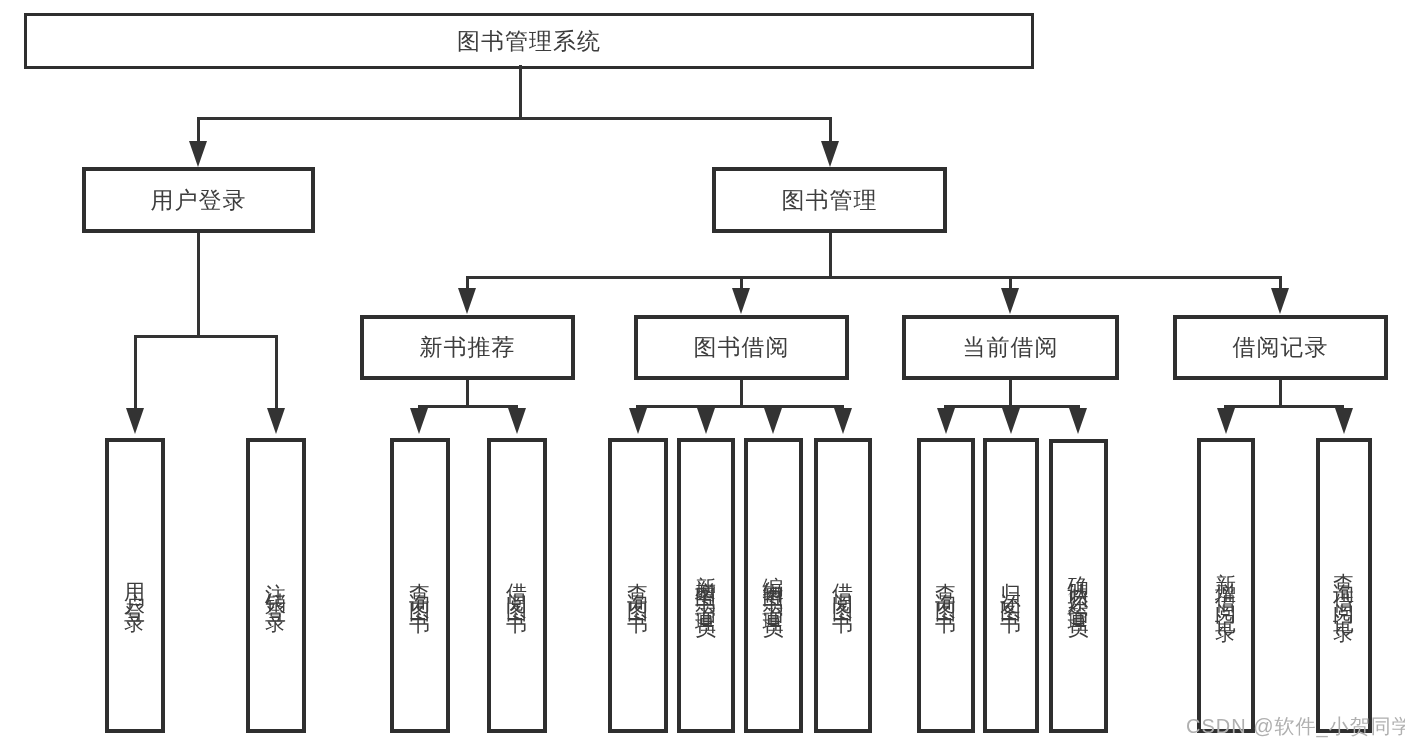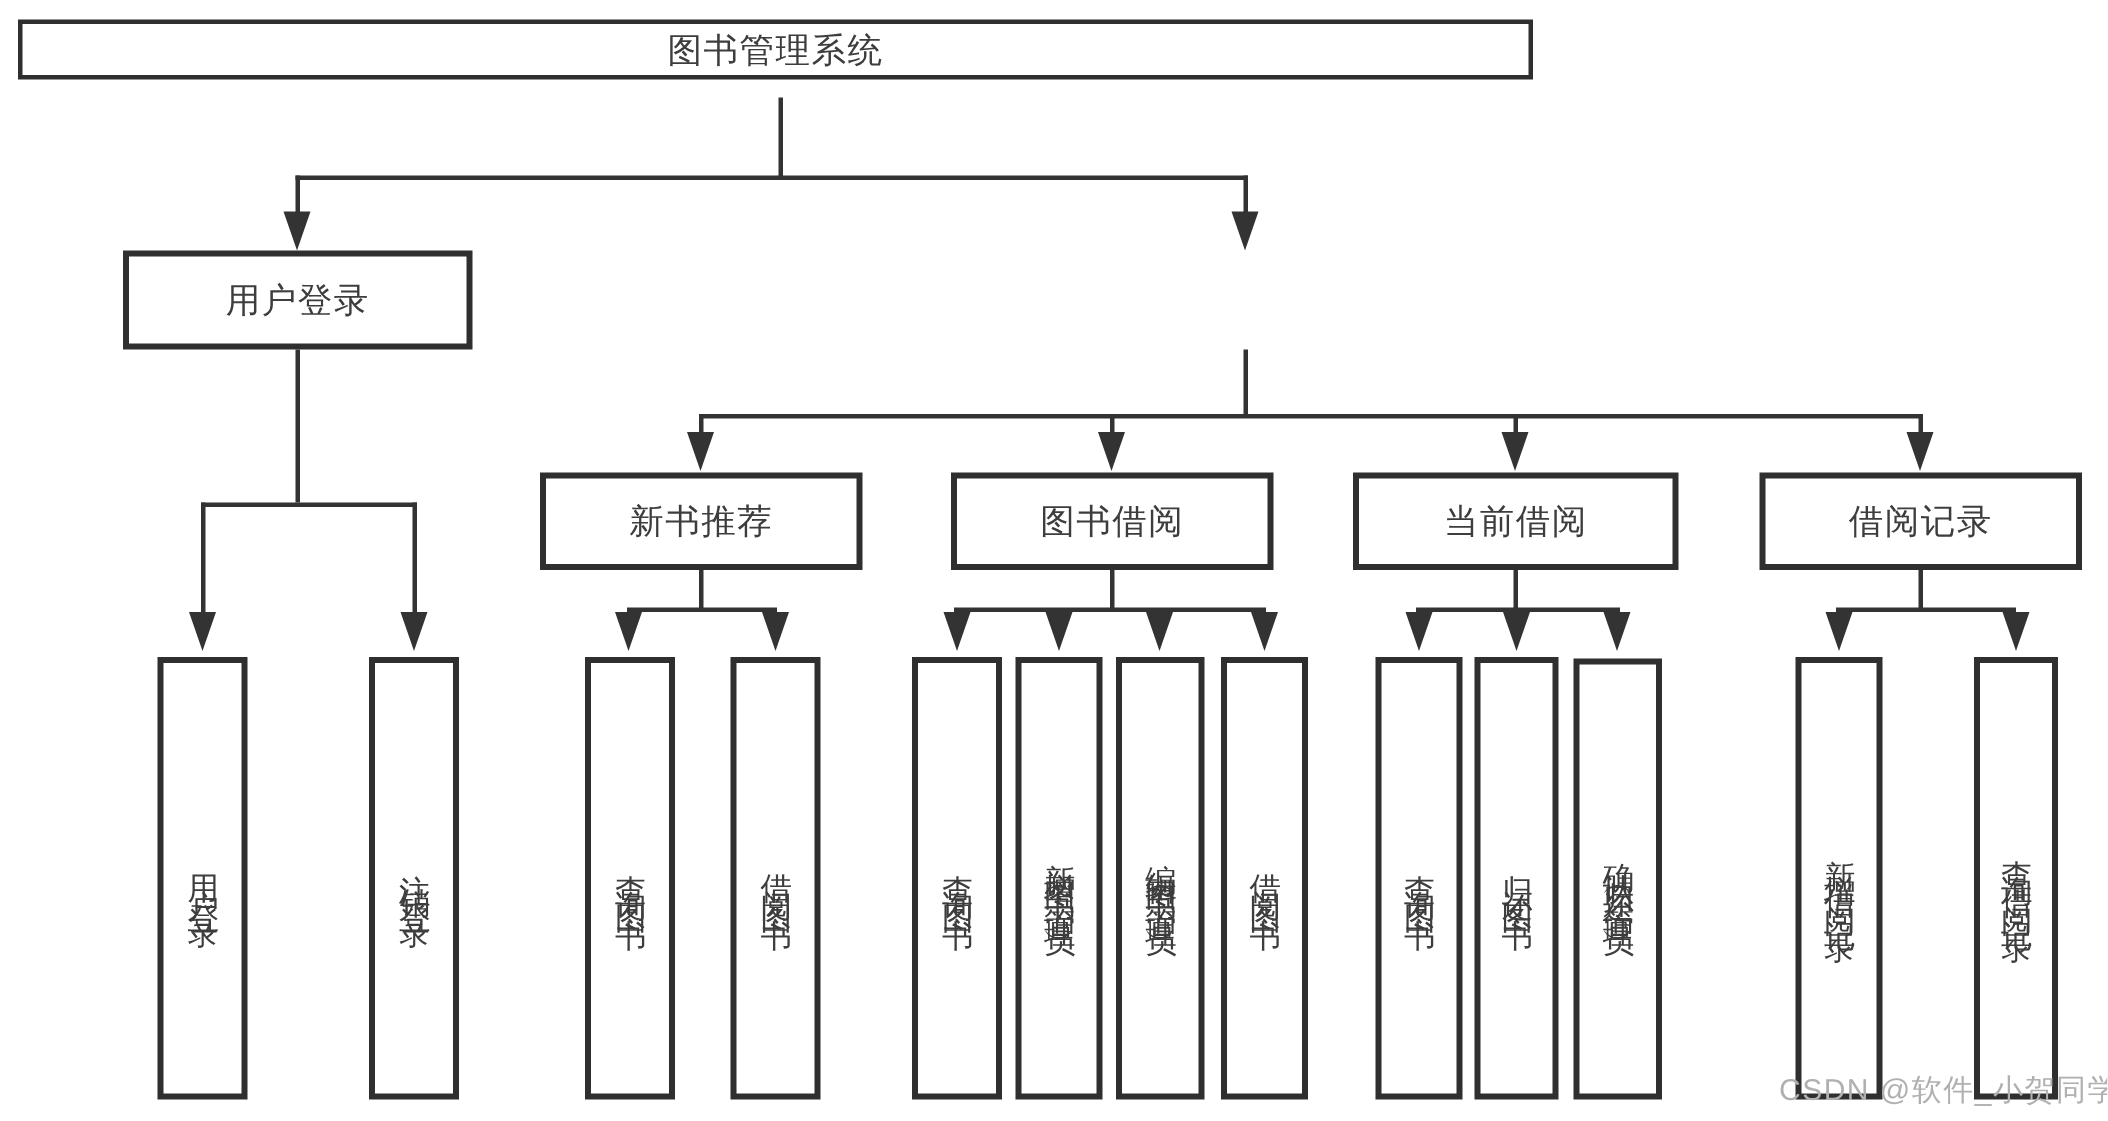--- a/index.html
+++ b/index.html
@@ -37,26 +37,29 @@
   .watermark{
     position:absolute;left:1186px;top:713px;z-index:5;
     font-size:20px;color:var(--watermark);letter-spacing:1px;white-space:nowrap;
   }
 </style>
 </head>
 <body>
 
 <div id="canvas">
 
-  <div class="box root" style="left:12px;top:13px;width:1010px;height:40px;">
+  <div class="box root" style="left:24px;top:13px;width:1010px;height:56px;">
     <span>图书管理系统</span>
   </div>
 
   <div class="box" style="left:82px;top:167px;width:233px;height:66px;">
     <span>用户登录</span>
+  </div>
+  <div class="box" style="left:712px;top:167px;width:235px;height:66px;">
+    <span>图书管理</span>
   </div>
 
   <div class="box" style="left:360px;top:315px;width:215px;height:65px;">
     <span>新书推荐</span>
   </div>
   <div class="box" style="left:902px;top:315px;width:217px;height:65px;">
     <span>当前借阅</span>
   </div>
   <div class="box" style="left:634px;top:315px;width:215px;height:65px;">
     <span>图书借阅</span>

